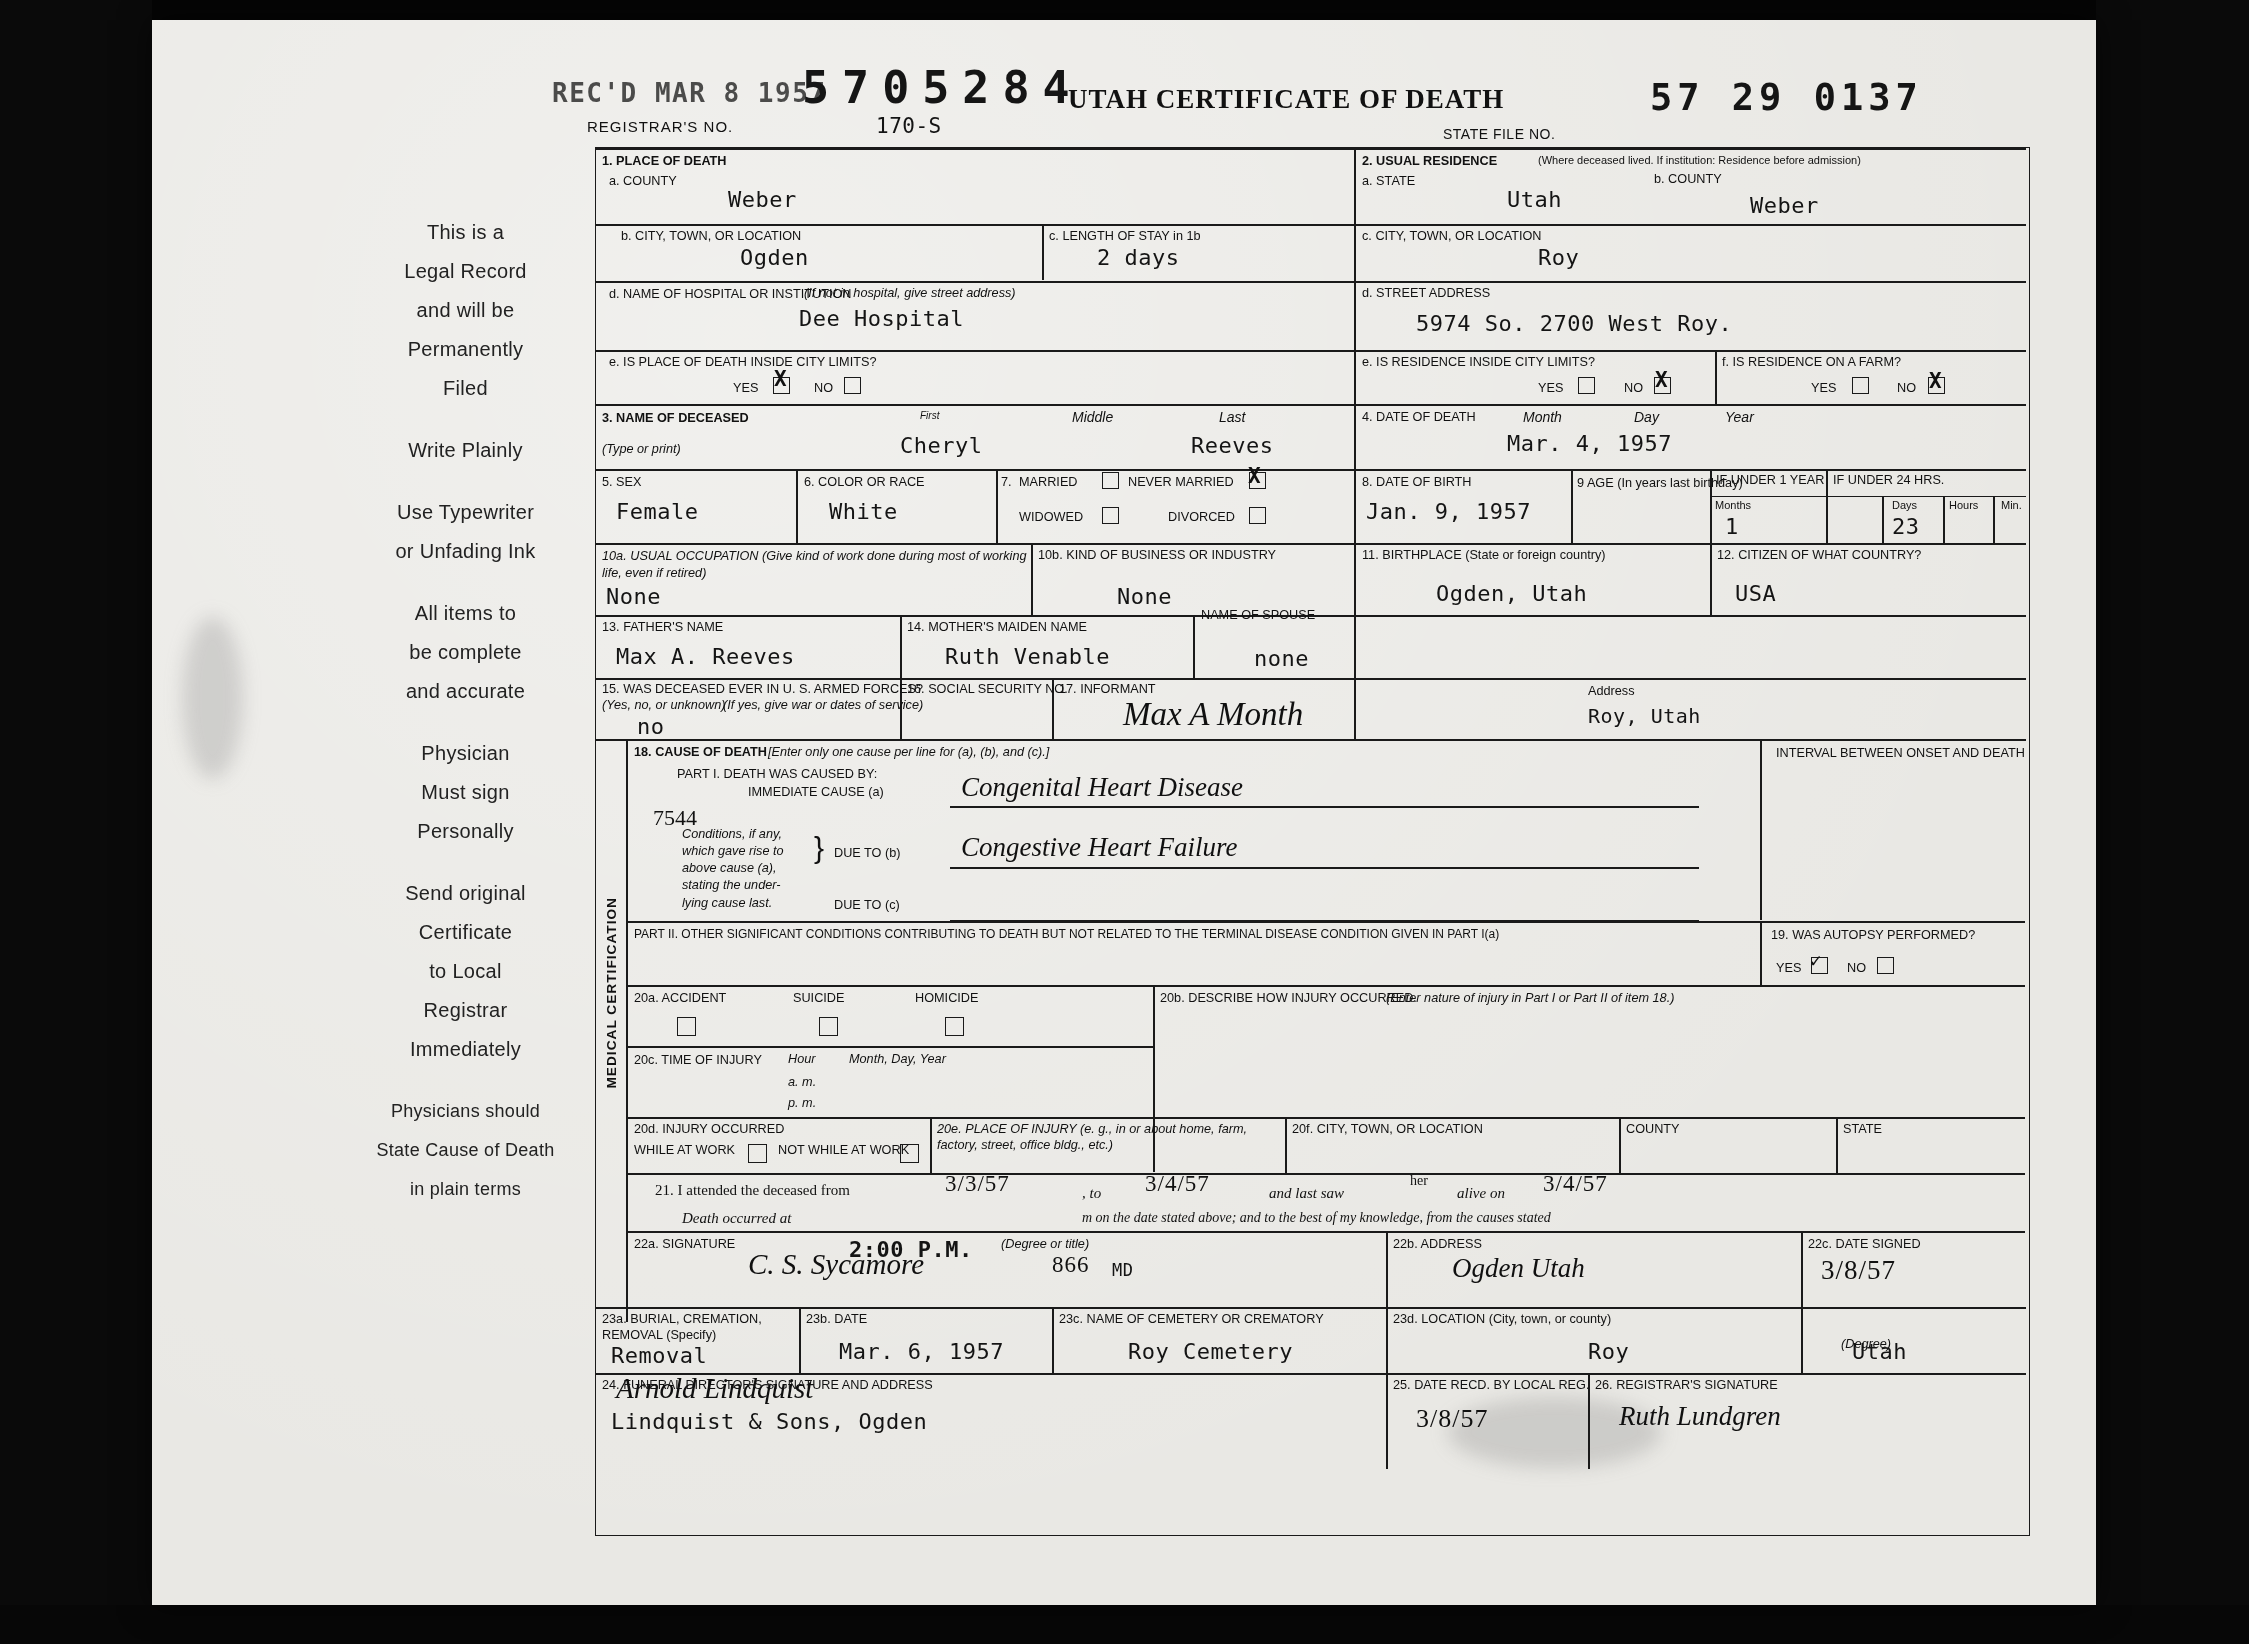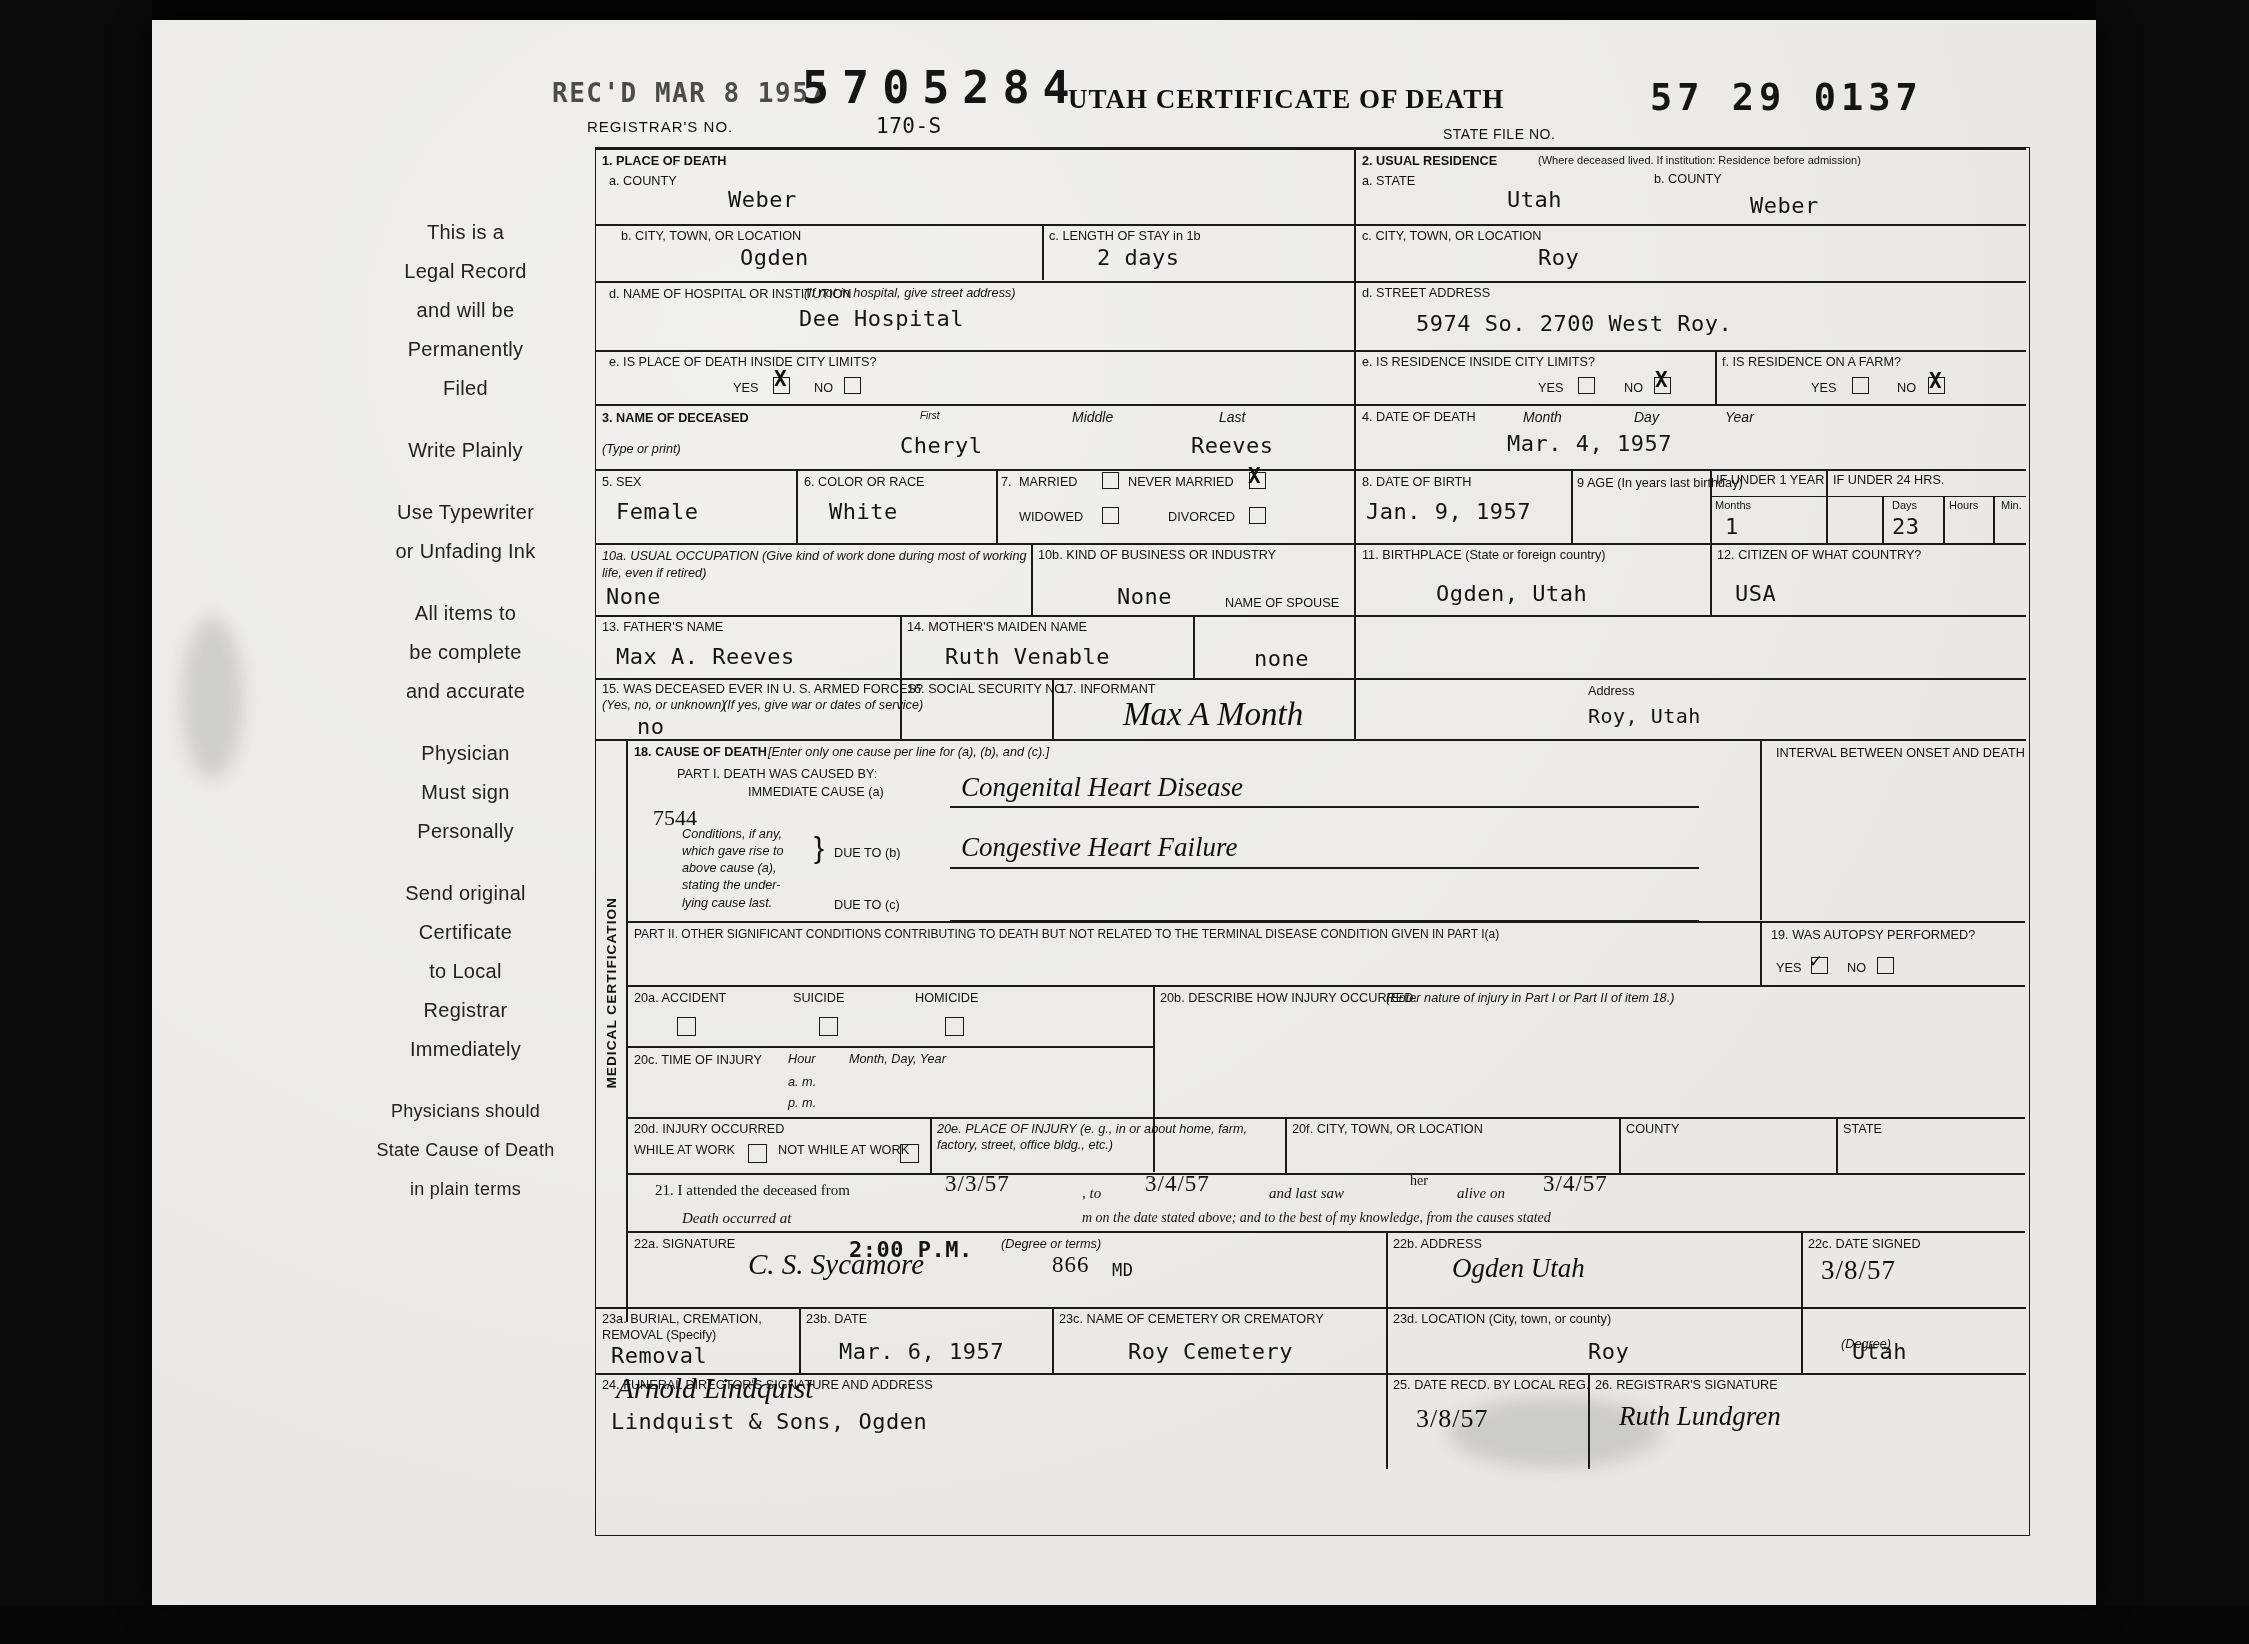--- a/index.html
+++ b/index.html
@@ -222,21 +222,21 @@
     <div class="type" style="position:absolute;left:1139px;top:433px;">USA</div>
 
     <div class="hline" style="left:0;top:467px;width:1430px;height:1.5px;"></div>
 
     <div class="vline" style="left:304px;top:467px;width:1.5px;height:63px;"></div>
     <div class="vline" style="left:597px;top:467px;width:1.5px;height:63px;"></div>
     <div class="lbl" style="left:6px;top:472px;">13. FATHER'S NAME</div>
     <div class="type" style="position:absolute;left:20px;top:496px;">Max  A.  Reeves</div>
     <div class="lbl" style="left:311px;top:472px;">14. MOTHER'S MAIDEN NAME</div>
     <div class="type" style="position:absolute;left:349px;top:496px;">Ruth Venable</div>
-    <div class="lbl" style="left:605px;top:448px;margin-left:24px;">NAME OF SPOUSE</div>
+    <div class="lbl" style="left:605px;top:460px;">NAME OF SPOUSE</div>
     <div class="type" style="position:absolute;left:658px;top:498px;">none</div>
 
     <div class="hline" style="left:0;top:530px;width:1430px;height:1.5px;"></div>
 
     <div class="vline" style="left:304px;top:530px;width:1.5px;height:62px;"></div>
     <div class="vline" style="left:456px;top:530px;width:1.5px;height:62px;"></div>
     <div class="lbl" style="left:6px;top:534px;">15. WAS DECEASED EVER IN U. S. ARMED FORCES?</div>
     <div class="lbl" style="left:6px;top:550px;font-style:italic;">(Yes, no, or unknown)</div>
     <div class="lbl" style="left:127px;top:550px;font-style:italic;">(If yes, give war or dates of service)</div>
     <div class="type" style="position:absolute;left:41px;top:566px;">no</div>
@@ -329,21 +329,21 @@
     <div class="hand" style="position:absolute;left:947px;top:1023px;">3/4/57</div>
     <div class="lbl" style="left:86px;top:1062px;font-size:15px;font-style:italic;font-family:'Liberation Serif',serif;">Death occurred at</div>
     <div class="type" style="position:absolute;left:253px;top:1053px;font-weight:bold;margin-top:36px;">2:00 P.M.</div>
     <div class="lbl" style="left:486px;top:1062px;font-size:14px;font-style:italic;font-family:'Liberation Serif',serif;">m on the date stated above; and to the best of my knowledge, from the causes stated</div>
 
     <div class="hline" style="left:30px;top:1083px;width:1399px;height:1.5px;"></div>
 
     <div class="vline" style="left:790px;top:1083px;width:1.5px;height:76px;"></div>
     <div class="vline" style="left:1205px;top:1083px;width:1.5px;height:76px;"></div>
     <div class="lbl" style="left:38px;top:1089px;">22a. SIGNATURE</div>
-    <div class="lbl" style="left:405px;top:1089px;font-style:italic;">(Degree or terms)</div>
+    <div class="lbl" style="left:405px;top:1089px;font-style:italic;">(Degree or title)</div>
     <div class="script" style="position:absolute;left:152px;top:1100px;font-size:29px;">C. S. Sycamore</div>
     <div class="hand" style="position:absolute;left:456px;top:1104px;">866</div>
     <div class="type" style="position:absolute;left:516px;top:1112px;font-size:17px;">MD</div>
     <div class="lbl" style="left:797px;top:1089px;">22b. ADDRESS</div>
     <div class="script" style="position:absolute;left:856px;top:1105px;">Ogden Utah</div>
     <div class="lbl" style="left:1212px;top:1089px;">22c. DATE SIGNED</div>
     <div class="hand" style="position:absolute;left:1225px;top:1107px;font-size:27px;">3/8/57</div>
 
     <div class="hline" style="left:0;top:1159px;width:1430px;height:1.5px;"></div>
 

